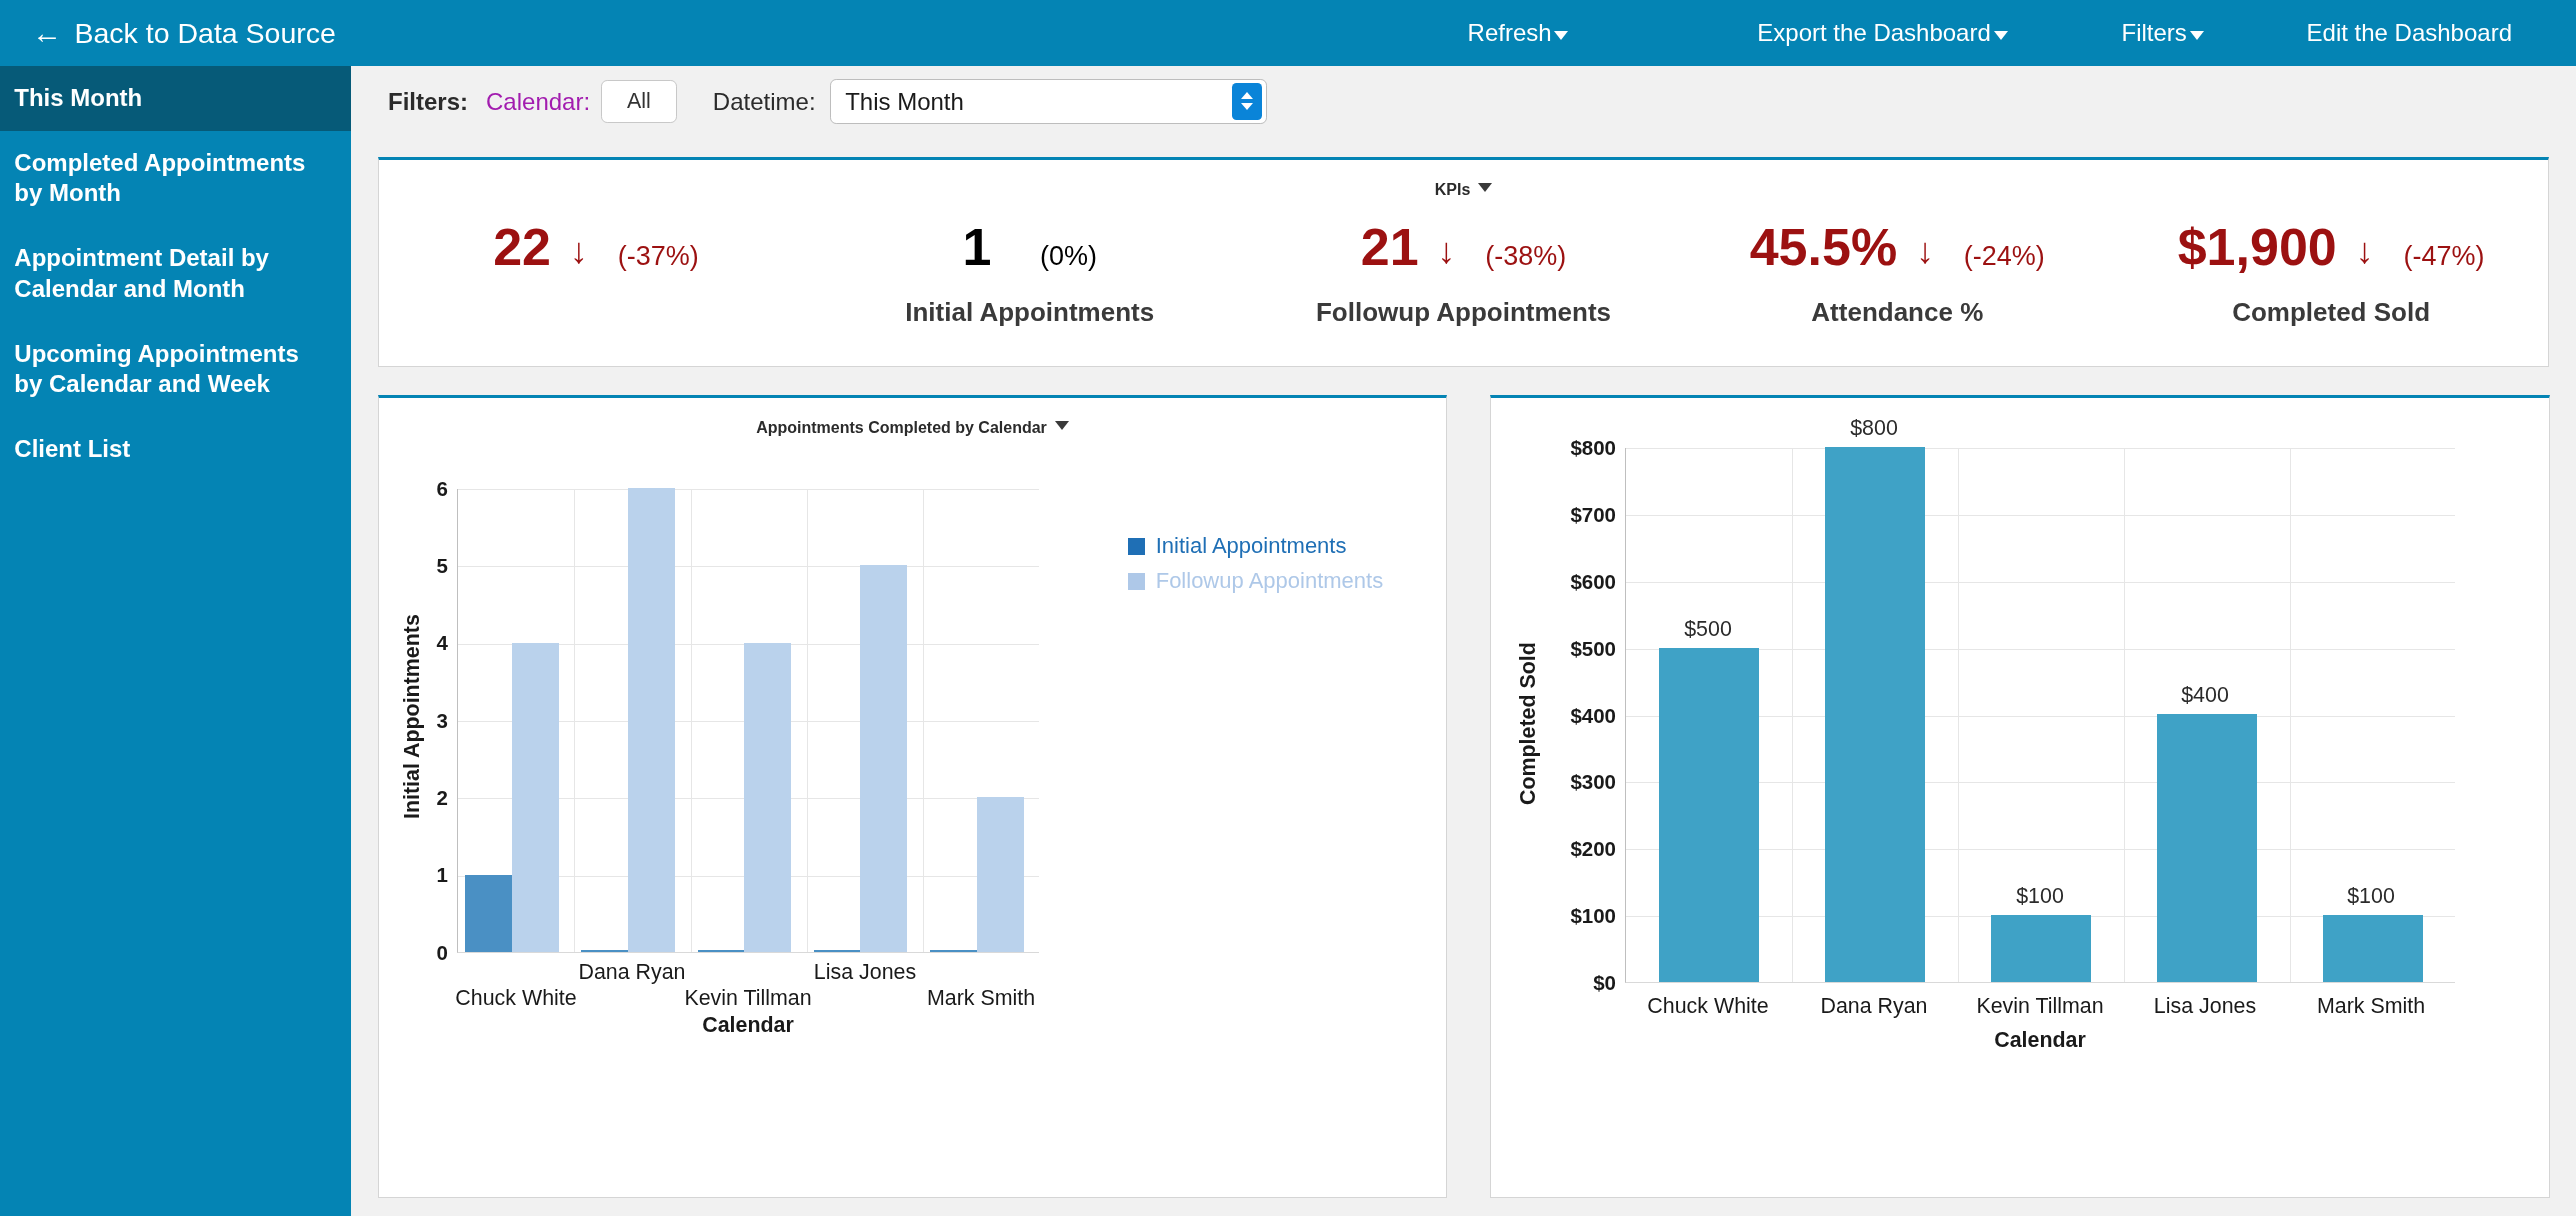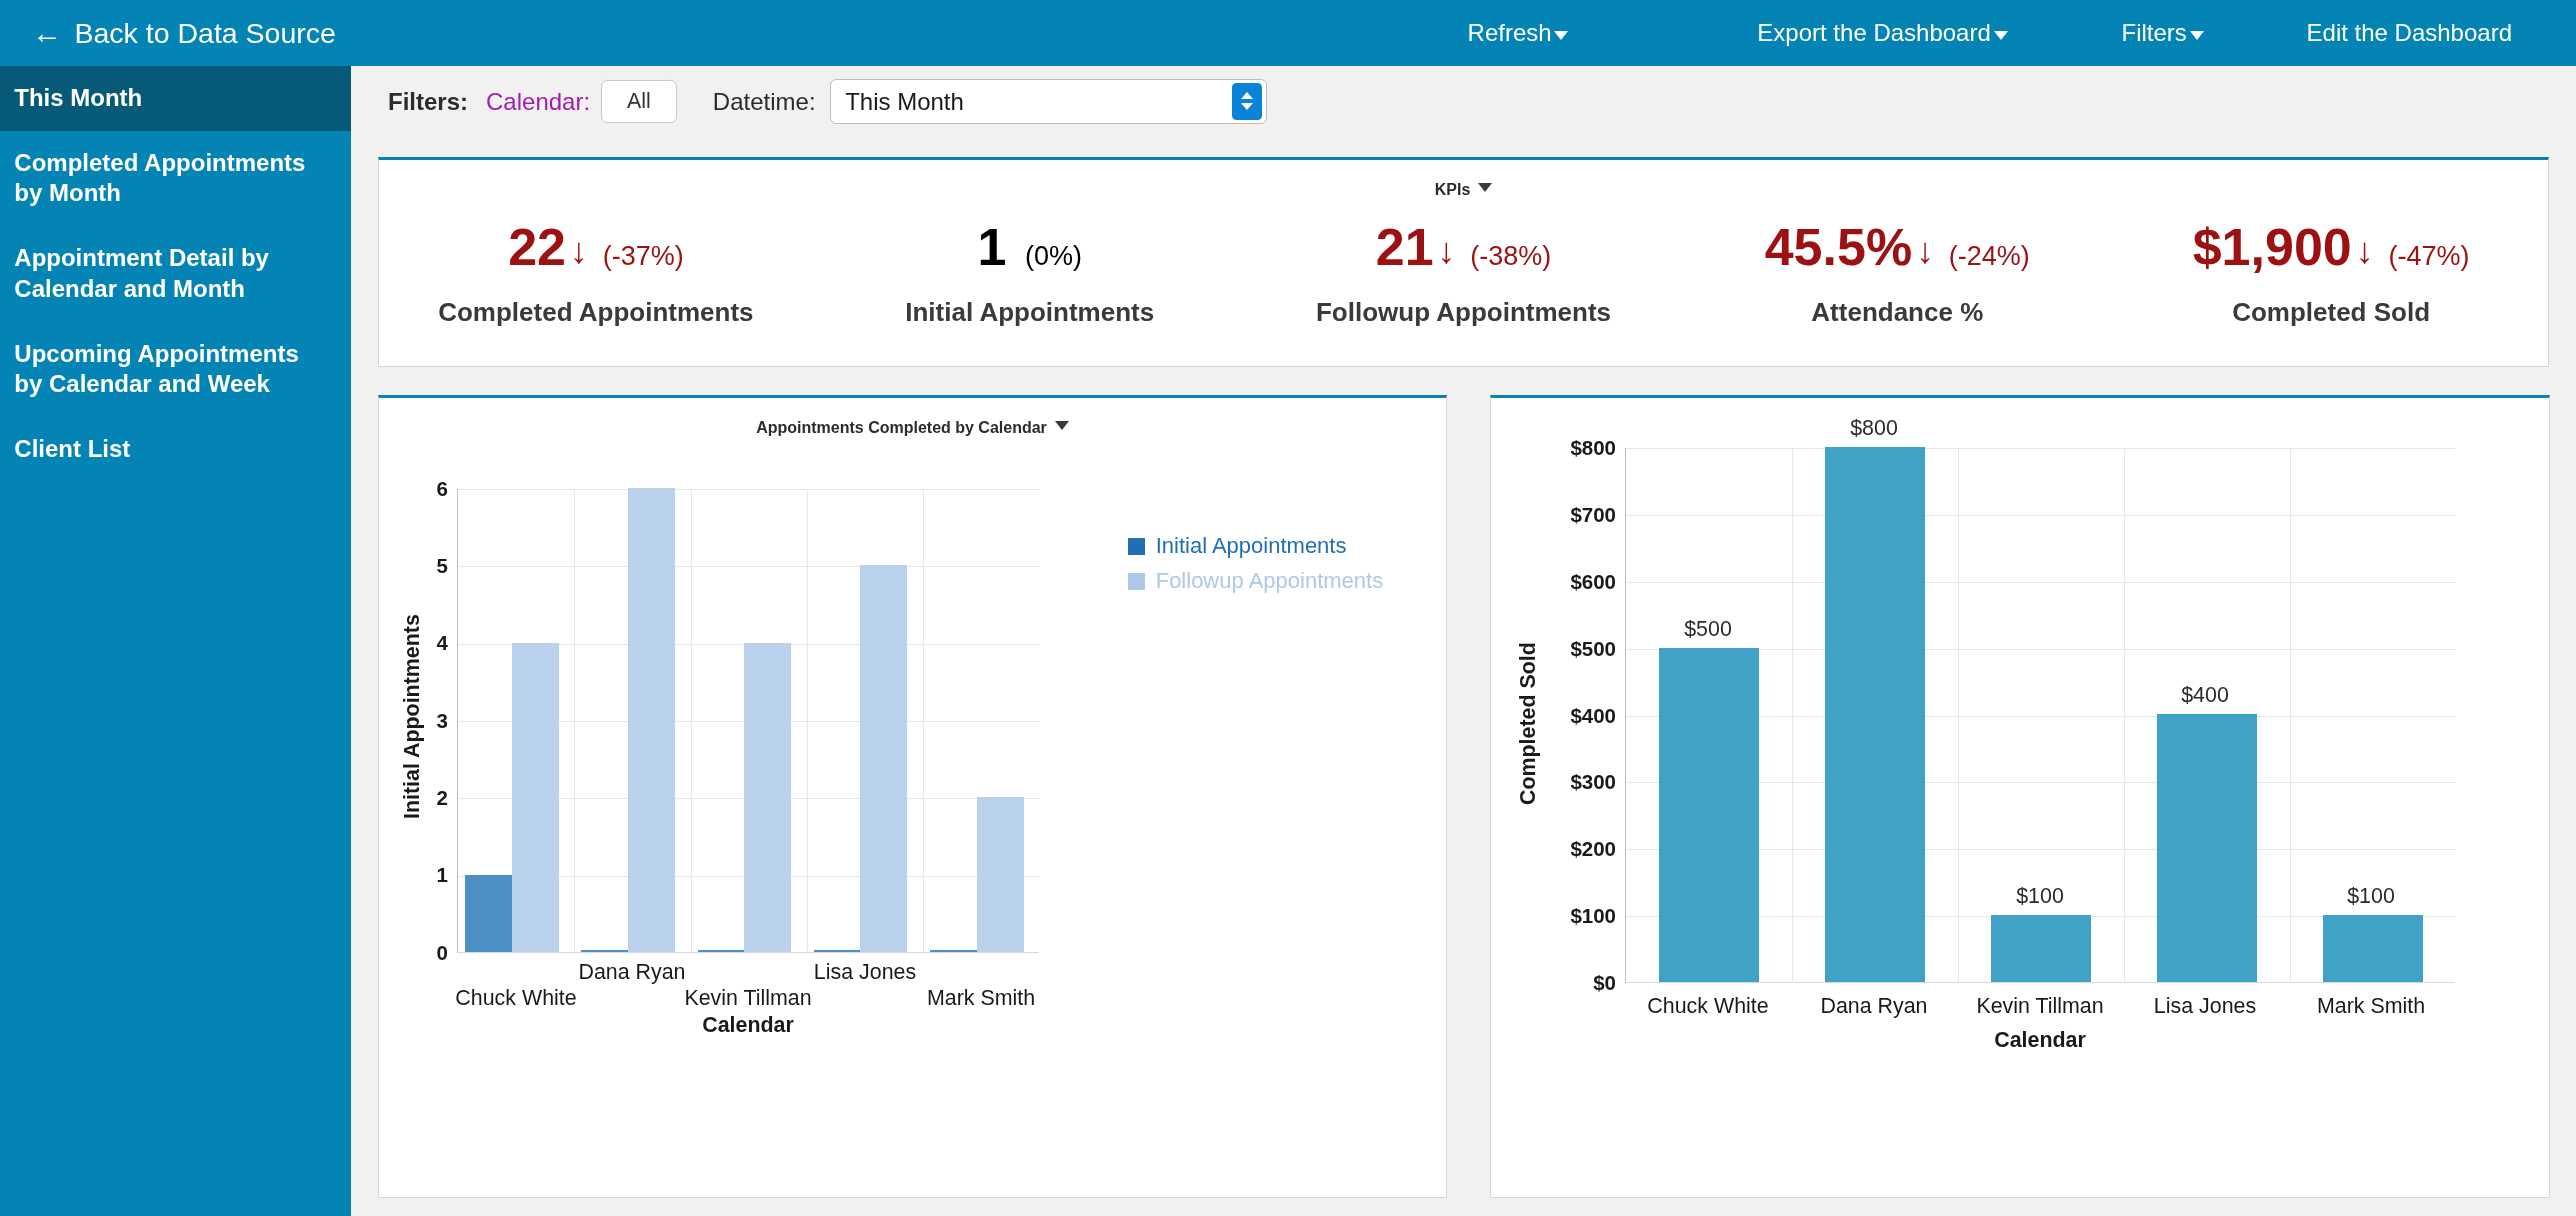--- a/index.html
+++ b/index.html
@@ -213,21 +213,21 @@
     padding-top: 21.4px;
   }
   .kpi {
     text-align: center;
     flex: 1;
   }
   .kpi-value-line {
     display: flex;
     align-items: baseline;
     justify-content: center;
-    gap: 4px;
+    gap: 19px;
     height: 64px;
   }
   .kpi-num {
     font-size: 52px;
     font-weight: bold;
     line-height: 1;
     color: #9C1111;
   }
   .kpi-num.neutral { color: #000000; }
   .kpi-arrow {
@@ -431,21 +431,20 @@
     <span>KPIs</span><span class="caret-dark"></span>
   </div>
   <div class="kpi-row">
 
     <div class="kpi">
       <div class="kpi-value-line">
         <span class="kpi-num">22</span>
         <span class="kpi-arrow">↓</span>
         <span class="kpi-delta">(-37%)</span>
       </div>
-      <div class="kpi-label">Completed Appointments</div>
     </div>
 
     <div class="kpi">
       <div class="kpi-value-line">
         <span class="kpi-num neutral">1</span>
         <span class="kpi-arrow"></span>
         <span class="kpi-delta neutral">(0%)</span>
       </div>
       <div class="kpi-label">Initial Appointments</div>
     </div>

